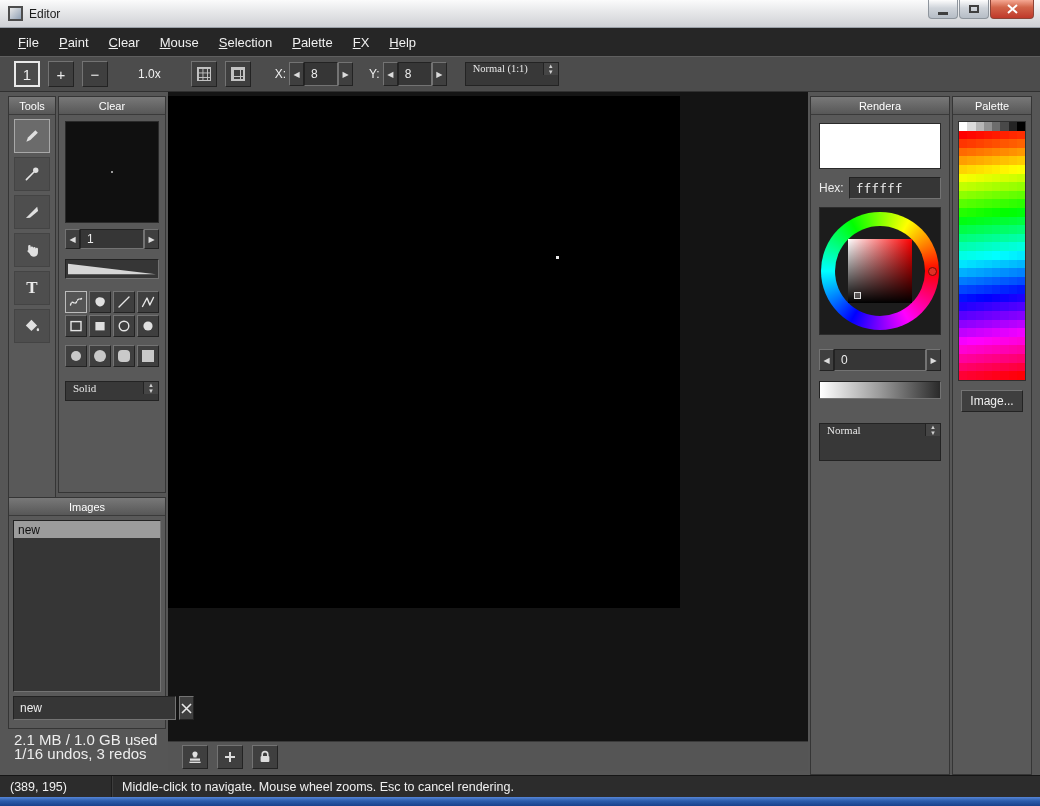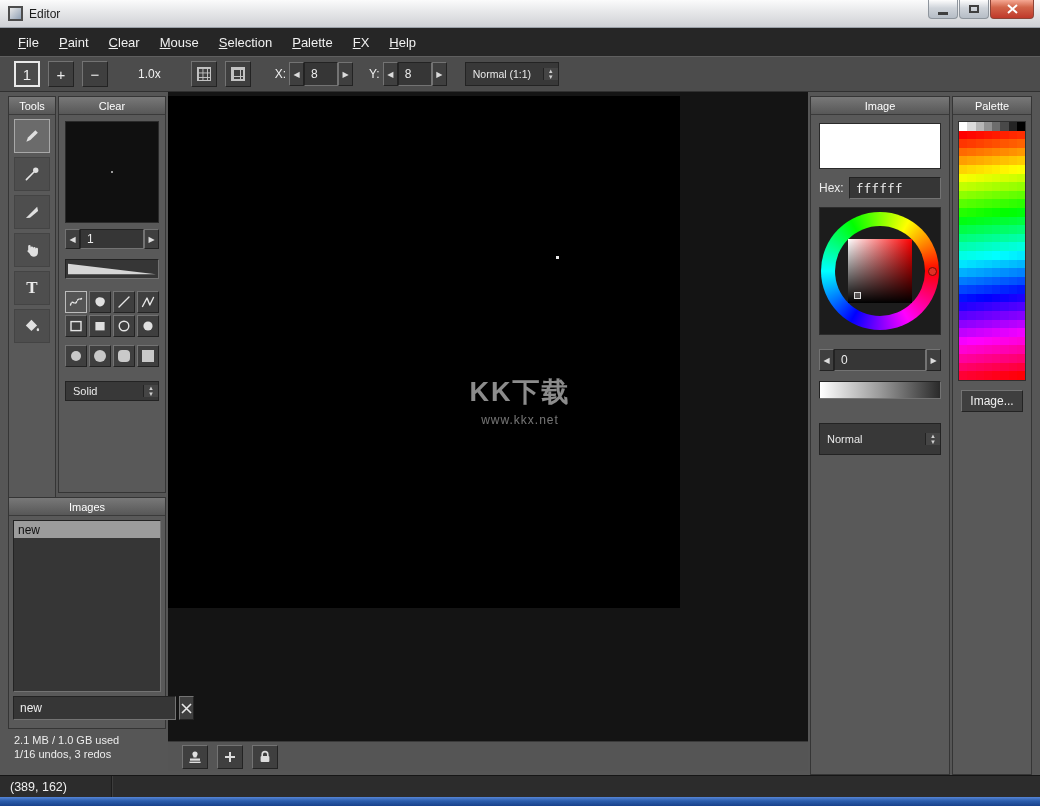--- a/index.html
+++ b/index.html
@@ -38,22 +38,22 @@
   .zoom-label { color:#f0f0f0; font-size:12px; margin:0 30px 0 22px; }
   .grid-ico { width:14px; height:14px;
     background-image:linear-gradient(#c3c3c3 1px,transparent 1px),linear-gradient(90deg,#c3c3c3 1px,transparent 1px);
     background-size:4.5px 4.5px; border:1px solid #c3c3c3; }
   .grid-ico.coarse { background-size:7px 7px; border-width:2px; }
   .coord-label { color:#efefef; font-size:12px; margin:0 3px 0 16px; }
   .stp-arrow { width:15px; height:24px; display:flex; align-items:center; justify-content:center;
     color:#dcdcdc; font-size:8px; }
   .stp-val { width:34px; height:24px; color:#ececec; font-size:12px; display:flex; align-items:center;
     padding-left:6px; }
-  .choice { height:24px; display:flex; align-items:center; background:#383838;
-    border:1px solid #232323; color:#e9e9e9; }
+  .choice { height:24px; display:flex; align-items:flex-start; background:#383838;
+    border:1px solid #232323; color:#e9e9e9;font-family:Liberation Serif, serif; }
   .choice .txt { display:flex; align-items:center; padding:0 7px; font-size:10.5px; flex:1; white-space:nowrap; }
   .choice .updown { width:15px; background:#454545; border-left:1px solid #232323; display:flex;
     flex-direction:column; align-items:center; justify-content:center; font-size:6px; line-height:6px; color:#cfcfcf; }
   .tb-choice { width:94px; margin-left:18px; }
 
   
   .main { position:absolute; top:92px; left:0; width:1040px; height:683px; background:#565656; }
   .panel { position:absolute; background:#595959; border:1px solid #353535; }
   .panel-header { height:18px; background:linear-gradient(#787878,#575757); border-bottom:1px solid #3a3a3a;
     color:#fff; font-size:11px; display:flex; align-items:center; justify-content:center; }
@@ -91,21 +91,21 @@
 
   
   .images-panel { left:8px; top:405px; width:158px; height:232px; }
   .img-list { margin:4px; height:172px; }
   .img-row { height:17px; background:#9c9c9c; color:#101010; font-size:12px; display:flex;
     align-items:center; padding-left:4px; }
   .name-row { display:flex; margin:4px 4px 0; height:24px; }
   .name-input { flex:1; height:24px; color:#ececec; font-size:12px; padding-left:6px; outline:none;
     font-family:"Liberation Sans",sans-serif; }
   .close-btn { width:26px; height:24px; margin-left:3px; display:flex; align-items:center; justify-content:center; }
-  .mem-stats { position:absolute; left:14px; top:641px; color:#ededed; font-size:11px; line-height:14px; }
+  .mem-stats { position:absolute; left:14px; top:641px; color:#ededed; font-size:15px; line-height:14px; }
 
   
   .canvas-area { position:absolute; left:168px; top:0; width:640px; height:649px; background:#141414; }
   .canvas { position:absolute; left:0; top:4px; width:512px; height:512px; background:#000; }
   .cursor-dot { position:absolute; width:3px; height:3px; background:#e9e9e9; }
   .watermark { position:absolute; left:252px; top:278px; width:200px; text-align:center; pointer-events:none; }
   .wm1 { font-size:27px; font-weight:bold; color:rgba(255,255,255,.55); letter-spacing:2px; }
   .wm2 { font-size:12px; color:rgba(255,255,255,.45); margin-top:3px; letter-spacing:1px; }
 
   .clone-bar { position:absolute; left:168px; top:649px; width:640px; height:30px; background:#555;
@@ -128,21 +128,21 @@
     background:linear-gradient(to bottom,rgba(0,0,0,0),#000),linear-gradient(to right,#fff,#f00); }
   .ring-marker { position:absolute; left:108px; top:59px; width:9px; height:9px; border-radius:50%;
     background:#e03025; border:1px solid #6d0e06; }
   .sv-marker { position:absolute; left:34px; top:84px; width:7px; height:7px; border:1px solid #ddd;
     background:rgba(255,255,255,.25); }
   .trans-row { display:flex; margin:14px 8px 0; height:22px; }
   .trans-row .stp-arrow { height:22px; }
   .trans-row .stp-val { flex:1; height:22px; }
   .trans-grad { margin:10px 8px 0; height:18px;
     background:linear-gradient(to right,#ffffff,#9a9a9a 50%,#2a2a2a); }
-  .colors-choice { margin:24px 8px 0; height:32px; }
+  .colors-choice { margin:24px 8px 0; height:38px; }
 
   
   .palette-panel { left:952px; top:4px; width:80px; height:679px; }
   .pal-grid { margin:6px auto 0; width:68px; display:grid; grid-template-columns:repeat(8,1fr);
     grid-auto-rows:8.6px; border:1px solid #303030; background:#303030; }
   .pcell { width:100%; height:100%; }
   .pcell.sel { outline:1px solid #fff; outline-offset:-1px; }
   .editor-btn { display:block; margin:9px auto 0; width:62px; height:22px; color:#f0f0f0; font-size:12px;
     display:flex; align-items:center; justify-content:center; }
 
@@ -213,24 +213,20 @@
         <span>▼</span>
       </div>
   </div>
 </div>
 
 <div class="main">
 
   <div class="canvas-area">
     <div class="canvas">
       <div class="cursor-dot" style="left: 388px; top: 160px;"></div>
-      <div class="watermark">
-        <div class="wm1">KK下载</div>
-        <div class="wm2">www.kkx.net</div>
-      </div>
     </div>
   </div>
 
   <div class="clone-bar">
     <div class="strip-btn raised">
       <svg width="16" height="16" viewBox="0 0 16 16">
         <path class="ticon-f" fill="#ddd" d="M8 2.5 a2.6 2.6 0 0 1 2.6 2.6 c0 1.6-1.1 2-1.1 3.4 h-3 c0-1.4-1.1-1.8-1.1-3.4 A2.6 2.6 0 0 1 8 2.5 Z"></path>
         <rect x="3" y="9.5" width="10" height="2.2" fill="#ddd"></rect>
         <rect x="2.4" y="12.6" width="11.2" height="1.4" fill="#ddd"></rect>
       </svg>
@@ -373,21 +369,21 @@
           </svg>
       </div>
     </div>
   </div>
   <div class="mem-stats">
     <div>2.1 MB / 1.0 GB used</div>
     <div>1/16 undos, 3 redos</div>
   </div>
 
   <div class="panel colors-panel">
-    <div class="panel-header">Image</div>
+    <div class="panel-header">Rendera</div>
     <div class="swatch" style="background: rgb(255, 255, 255);"></div>
     <div class="hex-row">
       <span class="hex-label">Hex:</span>
       <input class="hex-input sunken" value="ffffff" style="">
     </div>
     <div class="wheel-box">
       <div class="hue-ring"></div>
       <div class="sv-square"></div>
       <div class="ring-marker"></div>
       <div class="sv-marker"></div>
@@ -650,15 +646,16 @@
         <div class="pcell" style="background: rgb(255, 0, 20);"></div>
         <div class="pcell" style="background: rgb(255, 0, 13);"></div>
         <div class="pcell" style="background: rgb(255, 0, 7);"></div>
       </div>
     <div class="editor-btn raised">Image...</div>
   </div>
 
 </div>
 
 <div class="statusbar">
-  <div class="status-coords">(389, 162)</div>
+  <div class="status-coords">(389, 195)</div>
+  <div class="status-msg">Middle-click to navigate. Mouse wheel zooms. Esc to cancel rendering.</div>
 </div>
 <div class="taskbar-sliver"></div>
 
 </body></html>

